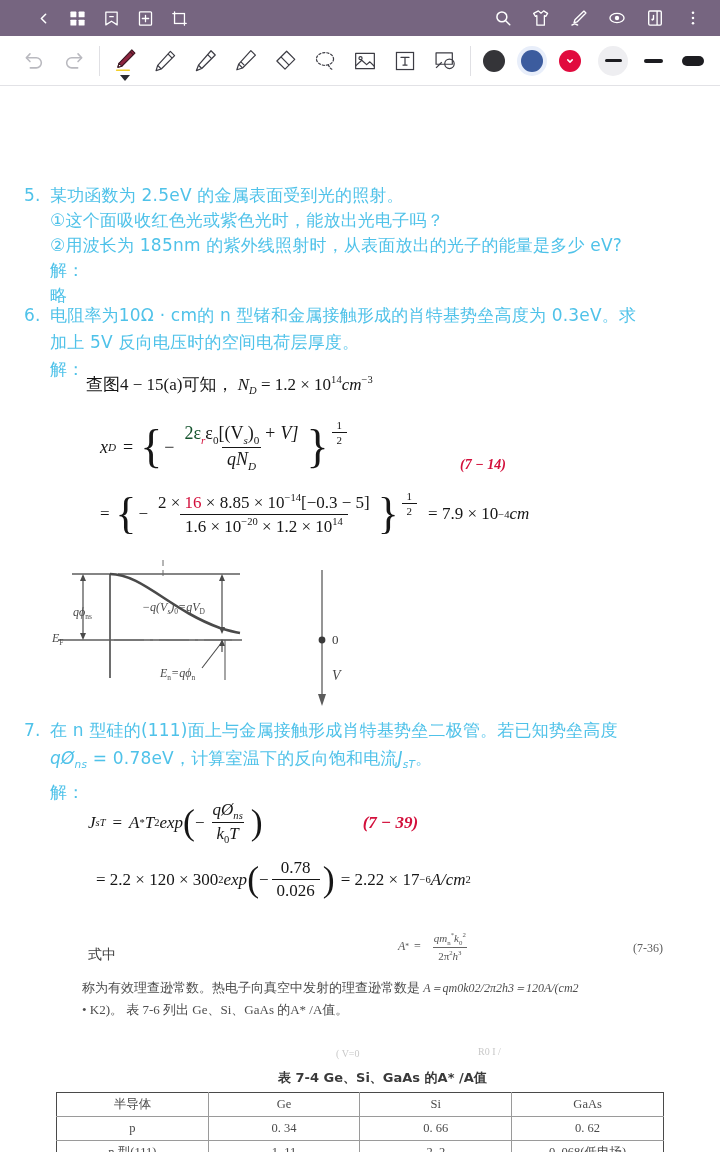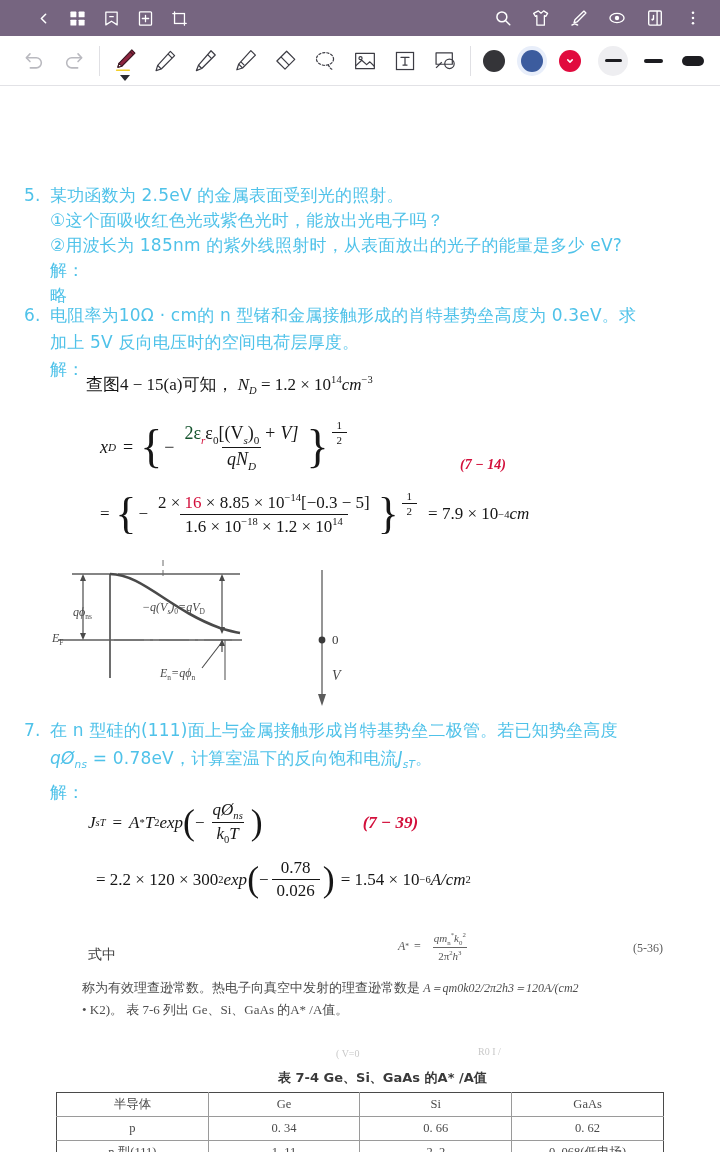--- a/index.html
+++ b/index.html
@@ -428,21 +428,21 @@
 
   <div class="math" style="position:absolute; left:100px; top:406px; font-size:17px; display:flex; align-items:center;">
     <span style="margin-right:6px;">=</span>
     <span class="brace">{</span>
     <span style="margin:0 2px;">−</span>
     <span class="frac">
       <span class="num">
         <span>2 × </span><span class="redin">16</span><span> × 8.85 × 10</span><sup class="s">−14</sup><span>[−0.3 − 5]</span>
       </span>
       <span class="den">
-        <span>1.6 × 10</span><sup class="s">−18</sup><span> × 1.2 × 10</span><sup class="s">14</sup>
+        <span>1.6 × 10</span><sup class="s">−20</sup><span> × 1.2 × 10</span><sup class="s">14</sup>
       </span>
     </span>
     <span class="brace">}</span>
     <span style="align-self:flex-start; margin-top:-2px;">
       <span class="frac" style="font-size:11px;">
           <span class="num">1</span>
           <span class="den">2</span>
         </span>
     </span>
     <span style="margin-left:8px;">= 7.9 × 10</span>
@@ -534,39 +534,39 @@
     <span>= 2.2 × 120 × 300</span>
       <sup class="s">2</sup>
       <span class="mi">exp</span>
     <span class="paren">(</span>
     <span>−</span>
     <span class="frac">
       <span class="num">0.78</span>
       <span class="den">0.026</span>
     </span>
     <span class="paren">)</span>
-    <span style="margin-left:6px;">= 1.54 × 10</span>
+    <span style="margin-left:6px;">= 2.22 × 17</span>
       <sup class="s">−6</sup>
       <span class="mi">A/cm</span>
       <sup class="s">2</sup>
   </div>
 
   <div class="printed printed-dark" style="position:absolute; left:88px; top:816px; font-size:14px;">式中</div>
 
   <div class="printed" style="position:absolute; left:398px; top:845px; font-size:12px; display:flex; align-items:center; color:#555;">
     <span class="mi">A</span>
       <sup class="s">*</sup>
     <span style="margin:0 5px;">=</span>
     <span class="frac" style="font-size:11px;">
       <span class="num" style="border:none;"><span class="mi">qm</span><sub class="s">n</sub><sup class="s">*</sup><span class="mi">k</span><sub class="s">0</sub><sup class="s">2</sup></span>
       <span class="den" style="border-top:1.1px solid #666;"><span>2π</span><sup class="s">2</sup><span class="mi">h</span><sup class="s">3</sup></span>
     </span>
   </div>
 
-  <div class="printed" style="position:absolute; left:633px; top:855px; font-size:12px;">(5-36)</div>
+  <div class="printed" style="position:absolute; left:633px; top:855px; font-size:12px;">(7-36)</div>
 
   <div class="printed" style="position:absolute; left:82px; top:893px; font-size:13px; white-space:nowrap; color:#4d4d4d;">
     <span>称为有效理查逊常数。热电子向真空中发射的理查逊常数是</span>
     <span class="mi" style="font-size:12px;">A＝qm0k02/2π2h3＝120A/(cm2</span>
   </div>
 
   <div class="printed" style="position:absolute; left:82px; top:915px; font-size:13px; white-space:nowrap; color:#4d4d4d;">
     <span>• K2)。</span>
     <span>表 7-6 列出 Ge、Si、GaAs 的A* /A值。</span>
   </div>

